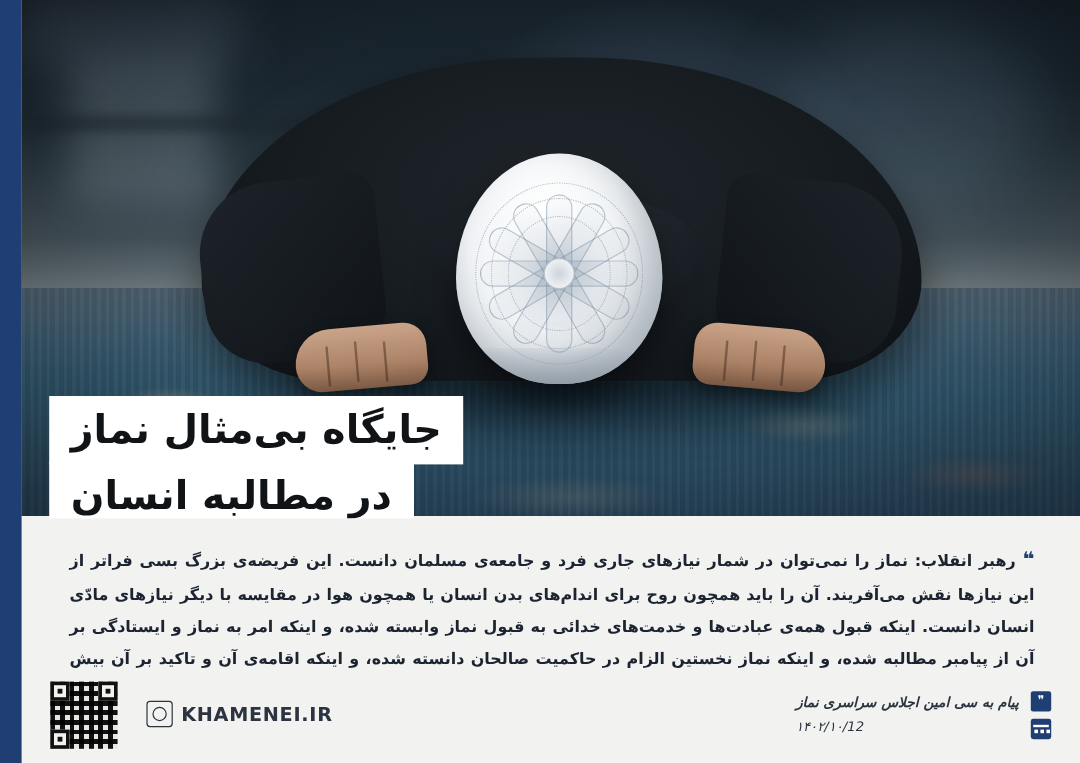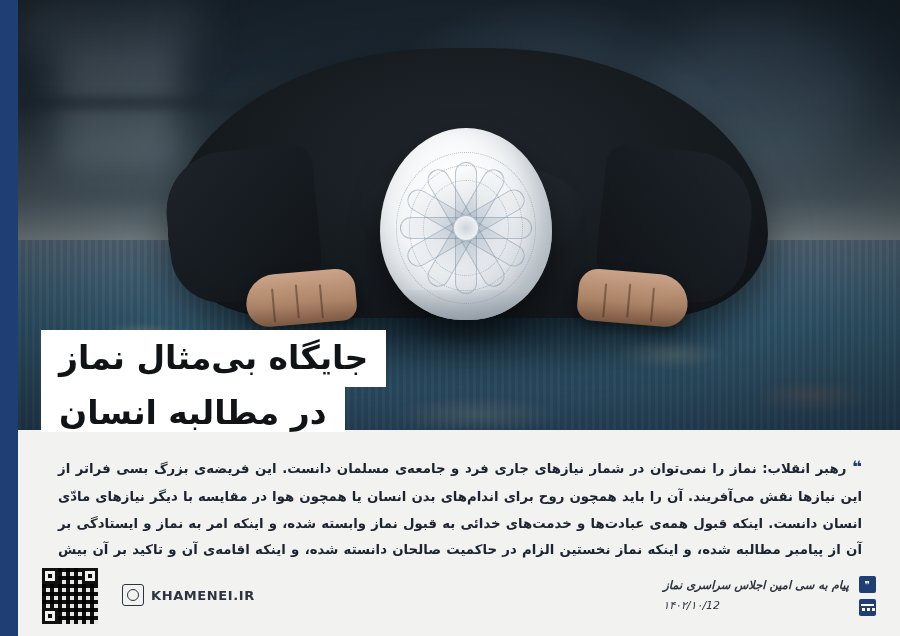--- a/index.html
+++ b/index.html
@@ -392,21 +392,21 @@
   }
   .brand-seal::after {
     content: "";
     position: absolute;
     left: 4px; top: 4px;
     width: 10px; height: 10px;
     border: 1.4px solid #2b3440;
     border-radius: 50%;
   }
   .brand-text {
-    font-size: 13px;
+    font-size: 16px;
     font-weight: bold;
     color: #2b3440;
     letter-spacing: 0.6px;
   }
   .footer-right {
     position: absolute;
     right: 24px;
     top: 16px;
     display: flex;
     align-items: flex-start;

